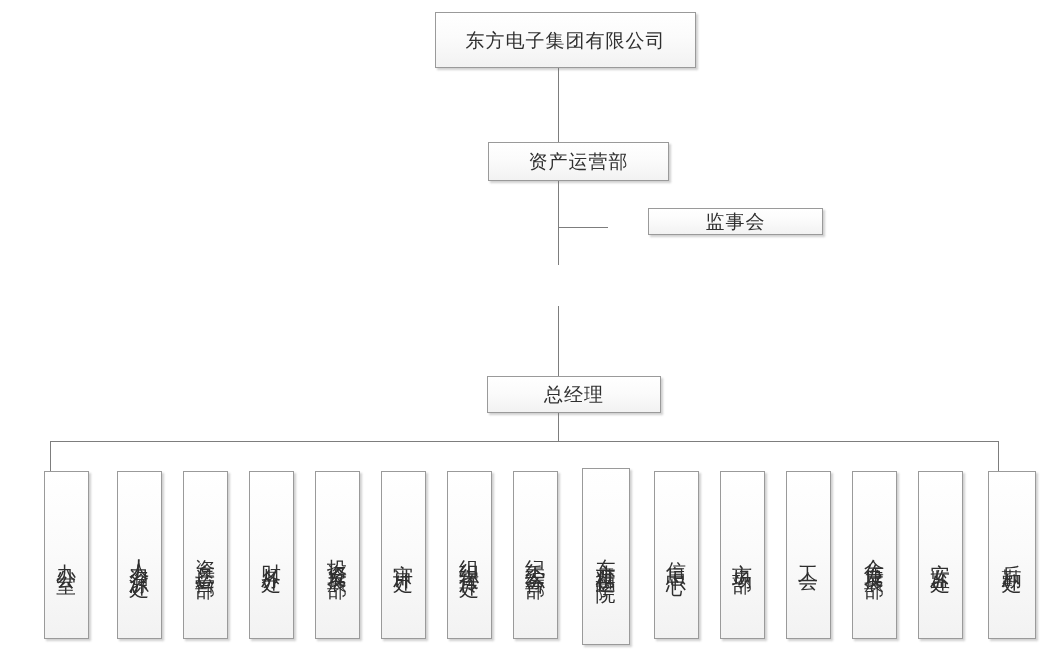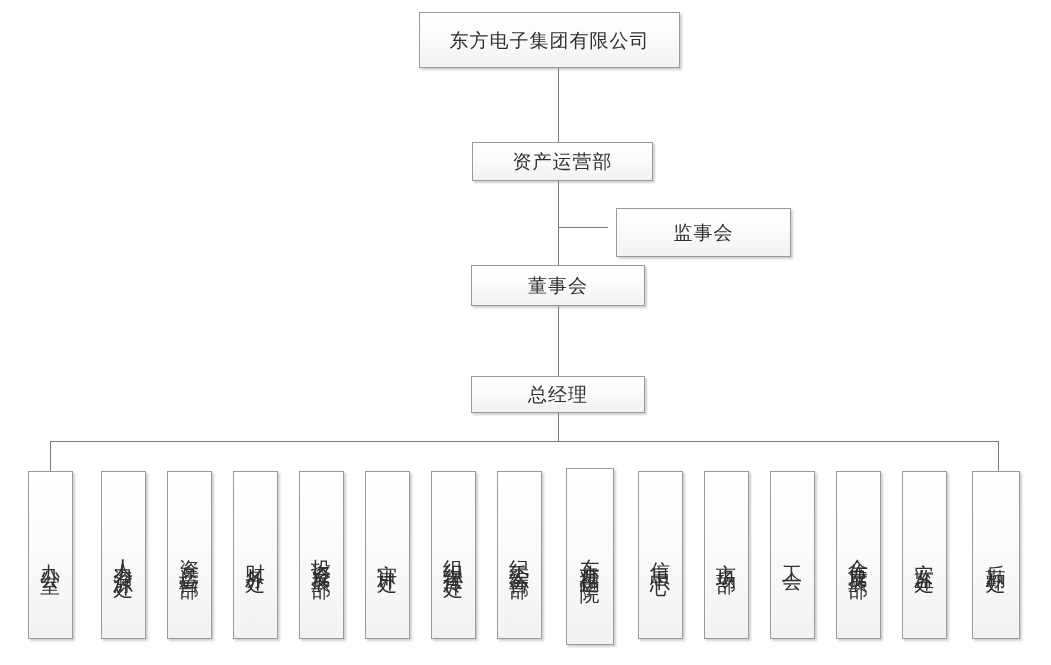--- a/index.html
+++ b/index.html
@@ -32,20 +32,21 @@
   
   .node {
     position: absolute;
     border: 1px solid #9a9a9a;
     background: linear-gradient(to bottom, #ffffff 0%, #fbfbfb 45%, #f2f2f2 100%);
     box-shadow: 2px 2px 2px rgba(120,120,120,0.35);
     display: flex;
     align-items: center;
     justify-content: center;
     color: #2f2f2f;
+    margin-left: 16px;
   }
 
   
   .node.horiz {
     font-size: 19px;
     letter-spacing: 1px;
     line-height: 1;
     white-space: nowrap;
   }
 
@@ -78,25 +79,22 @@
     <div class="conn v" style="left: 558px; top: 413px; height: 28px;"></div>
     <div class="conn h" style="left: 50px; top: 441px; width: 948px;"></div>
     <div class="conn v" style="left: 50px; top: 441px; height: 30px;"></div>
     <div class="conn v" style="left: 998px; top: 441px; height: 30px;"></div>
     <div class="node horiz" style="left: 419px; top: 12px; width: 261px; height: 56px;">
       <span class="label">东方电子集团有限公司</span>
     </div>
     <div class="node horiz" style="left: 472px; top: 142px; width: 181px; height: 39px;">
       <span class="label">资产运营部</span>
     </div>
-    <div class="node horiz" style="left: 616px; top: 208px; width: 175px; height: 49px; text-align: right;">
+    <div class="node horiz" style="left: 632px; top: 208px; width: 175px; height: 27px; text-align: right;">
       <span class="label">监事会</span>
-    </div>
-    <div class="node horiz" style="left: 471px; top: 265px; width: 174px; height: 41px;">
-      <span class="label">董事会</span>
     </div>
     <div class="node horiz" style="left: 471px; top: 376px; width: 174px; height: 37px;">
       <span class="label">总经理</span>
     </div>
     <div class="node vert" style="left: 28px; top: 471px; width: 45px; height: 168px;">
       <span class="label">办公室</span>
     </div>
     <div class="node vert" style="left: 101px; top: 471px; width: 45px; height: 168px;">
       <span class="label">人力资源处</span>
     </div>

